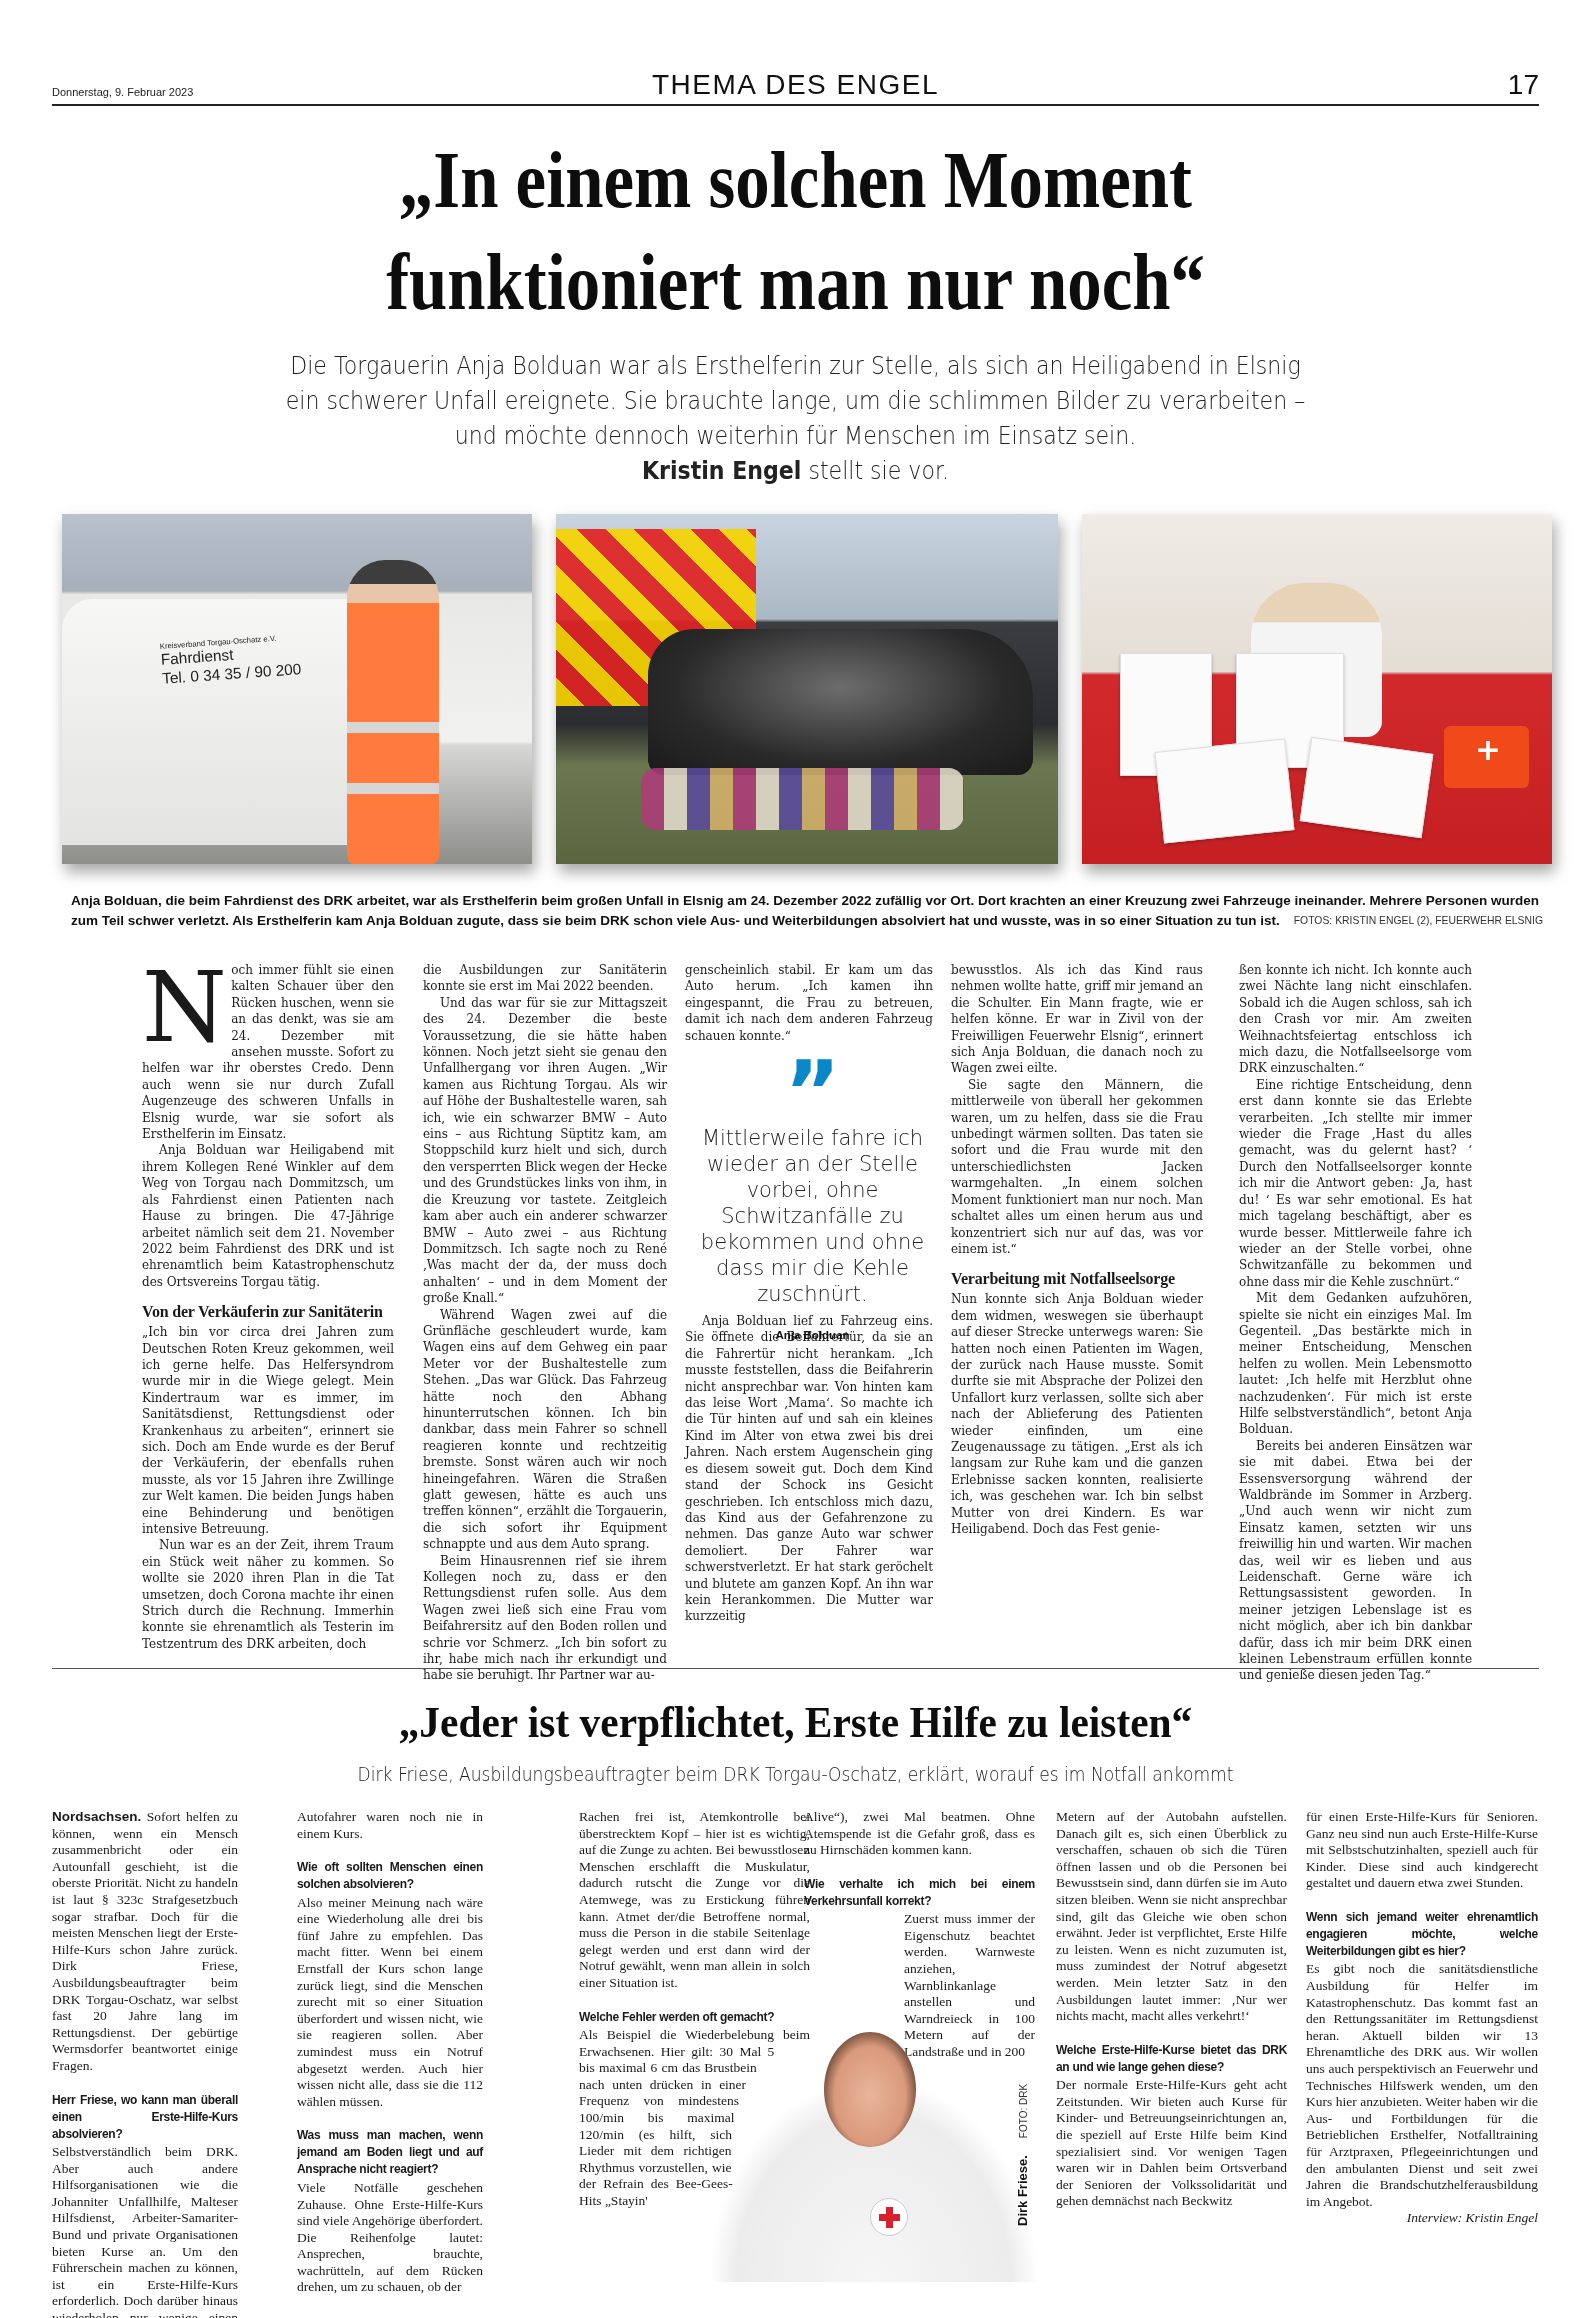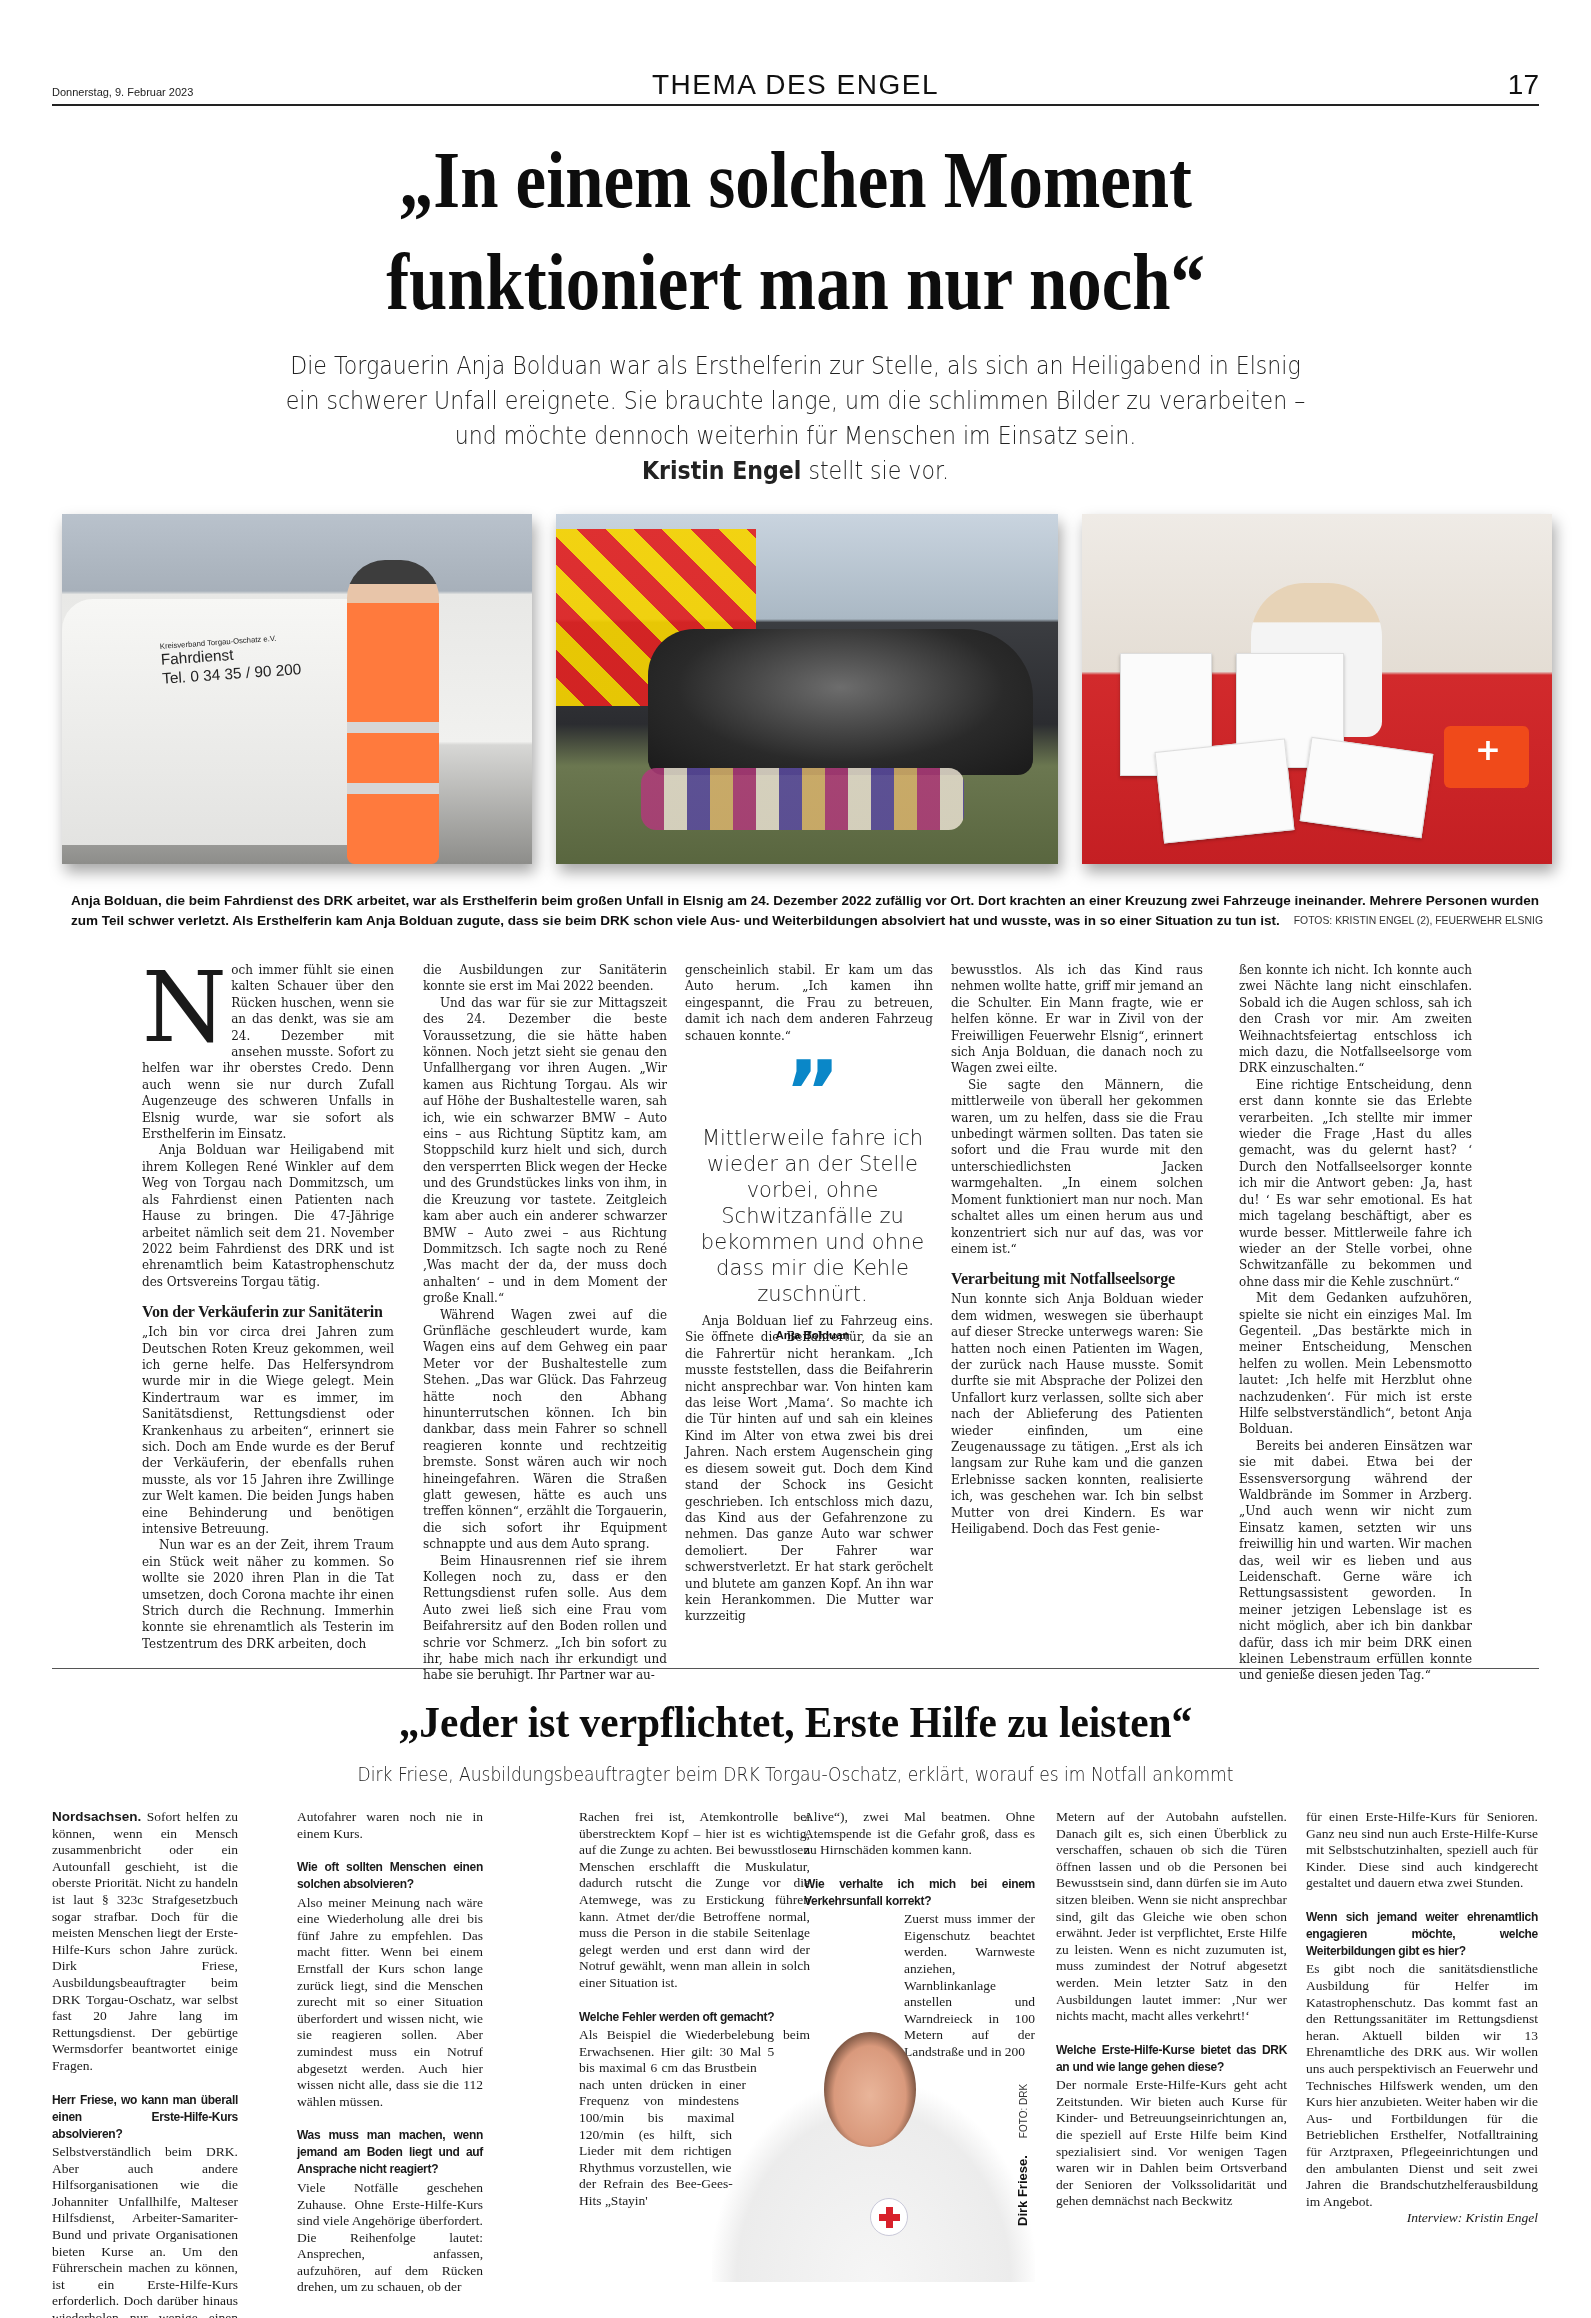--- a/index.html
+++ b/index.html
@@ -156,21 +156,21 @@
   <p>Anja Bolduan war Heiligabend mit ihrem Kollegen René Winkler auf dem Weg von Torgau nach Dommitzsch, um als Fahrdienst einen Patienten nach Hause zu bringen. Die 47-Jährige arbeitet nämlich seit dem 21. November 2022 beim Fahrdienst des DRK und ist ehrenamtlich beim Katastrophenschutz des Ortsvereins Torgau tätig.</p>
   <h3>Von der Verkäuferin zur Sanitäterin</h3>
   <p class="noindent">„Ich bin vor circa drei Jahren zum Deutschen Roten Kreuz gekommen, weil ich gerne helfe. Das Helfersyndrom wurde mir in die Wiege gelegt. Mein Kindertraum war es immer, im Sanitätsdienst, Rettungsdienst oder Krankenhaus zu arbeiten“, erinnert sie sich. Doch am Ende wurde es der Beruf der Verkäuferin, der ebenfalls ruhen musste, als vor 15 Jahren ihre Zwillinge zur Welt kamen. Die beiden Jungs haben eine Behinderung und benötigen intensive Betreuung.</p>
   <p>Nun war es an der Zeit, ihrem Traum ein Stück weit näher zu kommen. So wollte sie 2020 ihren Plan in die Tat umsetzen, doch Corona machte ihr einen Strich durch die Rechnung. Immerhin konnte sie ehrenamtlich als Testerin im Testzentrum des DRK arbeiten, doch</p>
 </div>
 
 <div class="col c2">
   <p class="noindent">die Ausbildungen zur Sanitäterin konnte sie erst im Mai 2022 beenden.</p>
   <p>Und das war für sie zur Mittagszeit des 24. Dezember die beste Voraussetzung, die sie hätte haben können. Noch jetzt sieht sie genau den Unfallhergang vor ihren Augen. „Wir kamen aus Richtung Torgau. Als wir auf Höhe der Bushaltestelle waren, sah ich, wie ein schwarzer BMW – Auto eins – aus Richtung Süptitz kam, am Stoppschild kurz hielt und sich, durch den versperrten Blick wegen der Hecke und des Grundstückes links von ihm, in die Kreuzung vor tastete. Zeitgleich kam aber auch ein anderer schwarzer BMW – Auto zwei – aus Richtung Dommitzsch. Ich sagte noch zu René ‚Was macht der da, der muss doch anhalten‘ – und in dem Moment der große Knall.“</p>
   <p>Während Wagen zwei auf die Grünfläche geschleudert wurde, kam Wagen eins auf dem Gehweg ein paar Meter vor der Bushaltestelle zum Stehen. „Das war Glück. Das Fahrzeug hätte noch den Abhang hinunterrutschen können. Ich bin dankbar, dass mein Fahrer so schnell reagieren konnte und rechtzeitig bremste. Sonst wären auch wir noch hineingefahren. Wären die Straßen glatt gewesen, hätte es auch uns treffen können“, erzählt die Torgauerin, die sich sofort ihr Equipment schnappte und aus dem Auto sprang.</p>
-  <p>Beim Hinausrennen rief sie ihrem Kollegen noch zu, dass er den Rettungsdienst rufen solle. Aus dem Auto zwei ließ sich eine Frau vom Beifahrersitz auf den Boden rollen und schrie vor Schmerz. „Ich bin sofort zu ihr, habe mich nach ihr erkundigt und habe sie beruhigt. Ihr Partner war au-</p>
+  <p>Beim Hinausrennen rief sie ihrem Kollegen noch zu, dass er den Rettungsdienst rufen solle. Aus dem Wagen zwei ließ sich eine Frau vom Beifahrersitz auf den Boden rollen und schrie vor Schmerz. „Ich bin sofort zu ihr, habe mich nach ihr erkundigt und habe sie beruhigt. Ihr Partner war au-</p>
 </div>
 
 <div class="col c3">
   <p class="noindent">genscheinlich stabil. Er kam um das Auto herum. „Ich kamen ihn eingespannt, die Frau zu betreuen, damit ich nach dem anderen Fahrzeug schauen konnte.“</p>
   <div style="height:269px"></div>
   <p>Anja Bolduan lief zu Fahrzeug eins. Sie öffnete die Beifahrertür, da sie an die Fahrertür nicht herankam. „Ich musste feststellen, dass die Beifahrerin nicht ansprechbar war. Von hinten kam das leise Wort ‚Mama‘. So machte ich die Tür hinten auf und sah ein kleines Kind im Alter von etwa zwei bis drei Jahren. Nach erstem Augenschein ging es diesem soweit gut. Doch dem Kind stand der Schock ins Gesicht geschrieben. Ich entschloss mich dazu, das Kind aus der Gefahrenzone zu nehmen. Das ganze Auto war schwer demoliert. Der Fahrer war schwerstverletzt. Er hat stark geröchelt und blutete am ganzen Kopf. An ihn war kein Herankommen. Die Mutter war kurzzeitig</p>
 </div>
 
 <aside class="pullquote">
   <div class="pq-mark">”</div>
@@ -201,21 +201,21 @@
   <p><span class="lead">Nordsachsen.</span><span> Sofort helfen zu können, wenn ein Mensch zusammenbricht oder ein Autounfall geschieht, ist die oberste Priorität. Nicht zu handeln ist laut § 323c Strafgesetzbuch sogar strafbar. Doch für die meisten Menschen liegt der Erste-Hilfe-Kurs schon Jahre zurück. Dirk Friese, Ausbildungsbeauftragter beim DRK Torgau-Oschatz, war selbst fast 20 Jahre lang im Rettungsdienst. Der gebürtige Wermsdorfer beantwortet einige Fragen.</span></p>
   <h4>Herr Friese, wo kann man überall einen Erste-Hilfe-Kurs absolvieren?</h4>
   <p>Selbstverständlich beim DRK. Aber auch andere Hilfsorganisationen wie die Johanniter Unfallhilfe, Malteser Hilfsdienst, Arbeiter-Samariter-Bund und private Organisationen bieten Kurse an. Um den Führerschein machen zu können, ist ein Erste-Hilfe-Kurs erforderlich. Doch darüber hinaus wiederholen nur wenige einen Kurs. Manche Nicht-</p>
 </div>
 
 <div class="col2 d2">
   <p>Autofahrer waren noch nie in einem Kurs.</p>
   <h4>Wie oft sollten Menschen einen solchen absolvieren?</h4>
   <p>Also meiner Meinung nach wäre eine Wiederholung alle drei bis fünf Jahre zu empfehlen. Das macht fitter. Wenn bei einem Ernstfall der Kurs schon lange zurück liegt, sind die Menschen zurecht mit so einer Situation überfordert und wissen nicht, wie sie reagieren sollen. Aber zumindest muss ein Notruf abgesetzt werden. Auch hier wissen nicht alle, dass sie die 112 wählen müssen.</p>
   <h4>Was muss man machen, wenn jemand am Boden liegt und auf Ansprache nicht reagiert?</h4>
-  <p>Viele Notfälle geschehen Zuhause. Ohne Erste-Hilfe-Kurs sind viele Angehörige überfordert. Die Reihenfolge lautet: Ansprechen, anfassen, aufzuhören, auf dem Rücken drehen, um zu schauen, ob der</p>
+  <p>Viele Notfälle geschehen Zuhause. Ohne Erste-Hilfe-Kurs sind viele Angehörige überfordert. Die Reihenfolge lautet: Ansprechen, brauchte, wachrütteln, auf dem Rücken drehen, um zu schauen, ob der</p>
 </div>
 
 <div class="col2 d3">
   <p>Rachen frei ist, Atemkontrolle bei überstrecktem Kopf – hier ist es wichtig, auf die Zunge zu achten. Bei bewusstlosen Menschen erschlafft die Muskulatur, dadurch rutscht die Zunge vor die Atemwege, was zu Erstickung führen kann. Atmet der/die Betroffene normal, muss die Person in die stabile Seitenlage gelegt werden und erst dann wird der Notruf gewählt, wenn man allein in solch einer Situation ist.</p>
   <h4>Welche Fehler werden oft gemacht?</h4>
   <div class="float-left-space" style="height:169px;margin-top:46px"></div>
   <p>Als Beispiel die Wiederbelebung beim Erwachsenen. Hier gilt: 30 Mal 5 bis maximal 6 cm das Brustbein nach unten drücken in einer Frequenz von mindestens 100/min bis maximal 120/min (es hilft, sich Lieder mit dem richtigen Rhythmus vorzustellen, wie der Refrain des Bee-Gees-Hits „Stayin'</p>
 </div>
 
 <div class="col2 d4">

